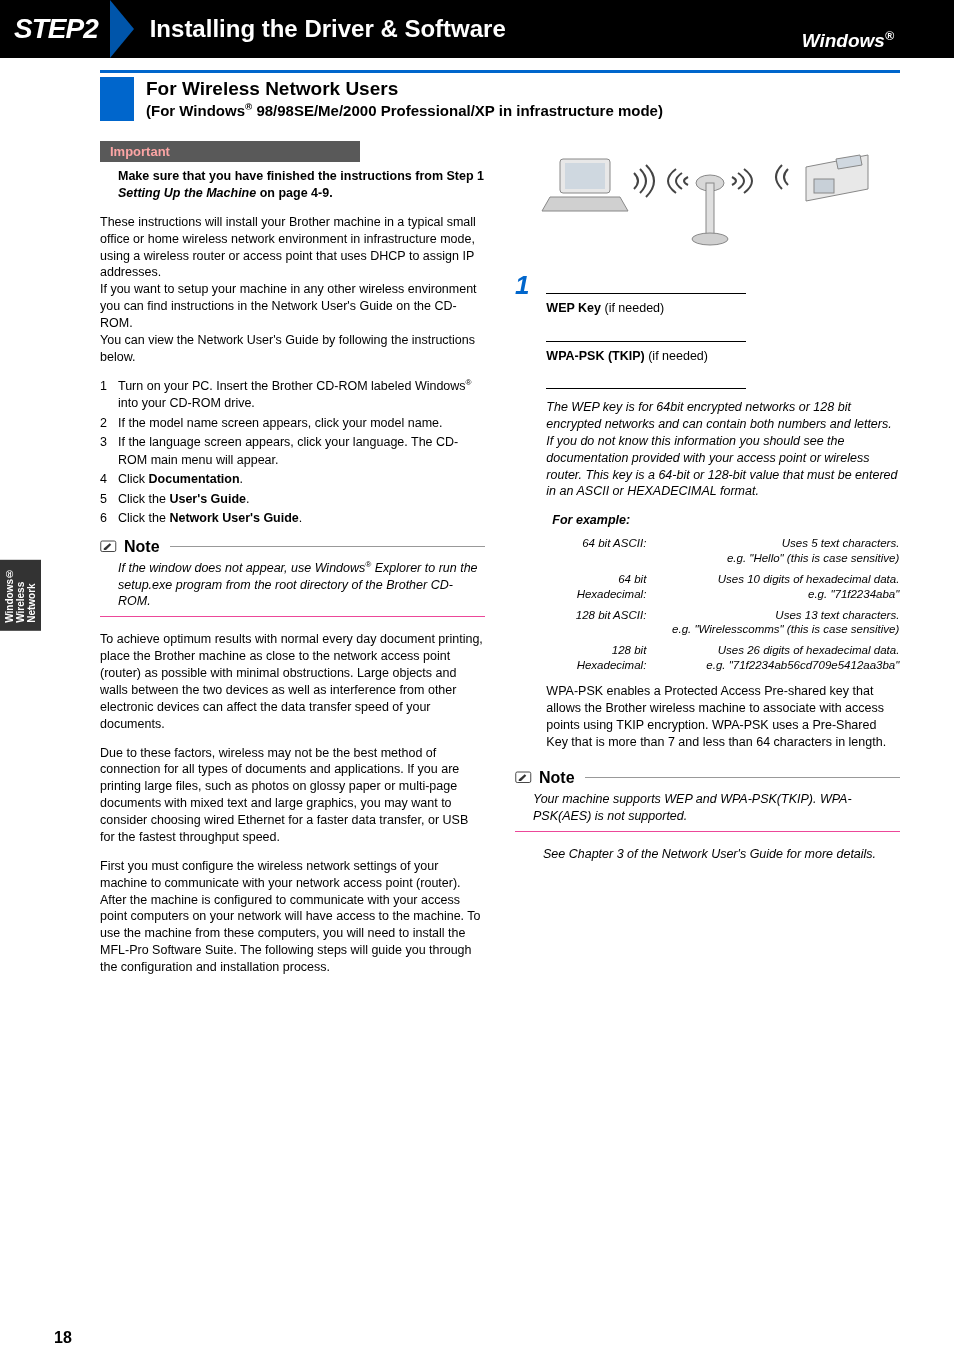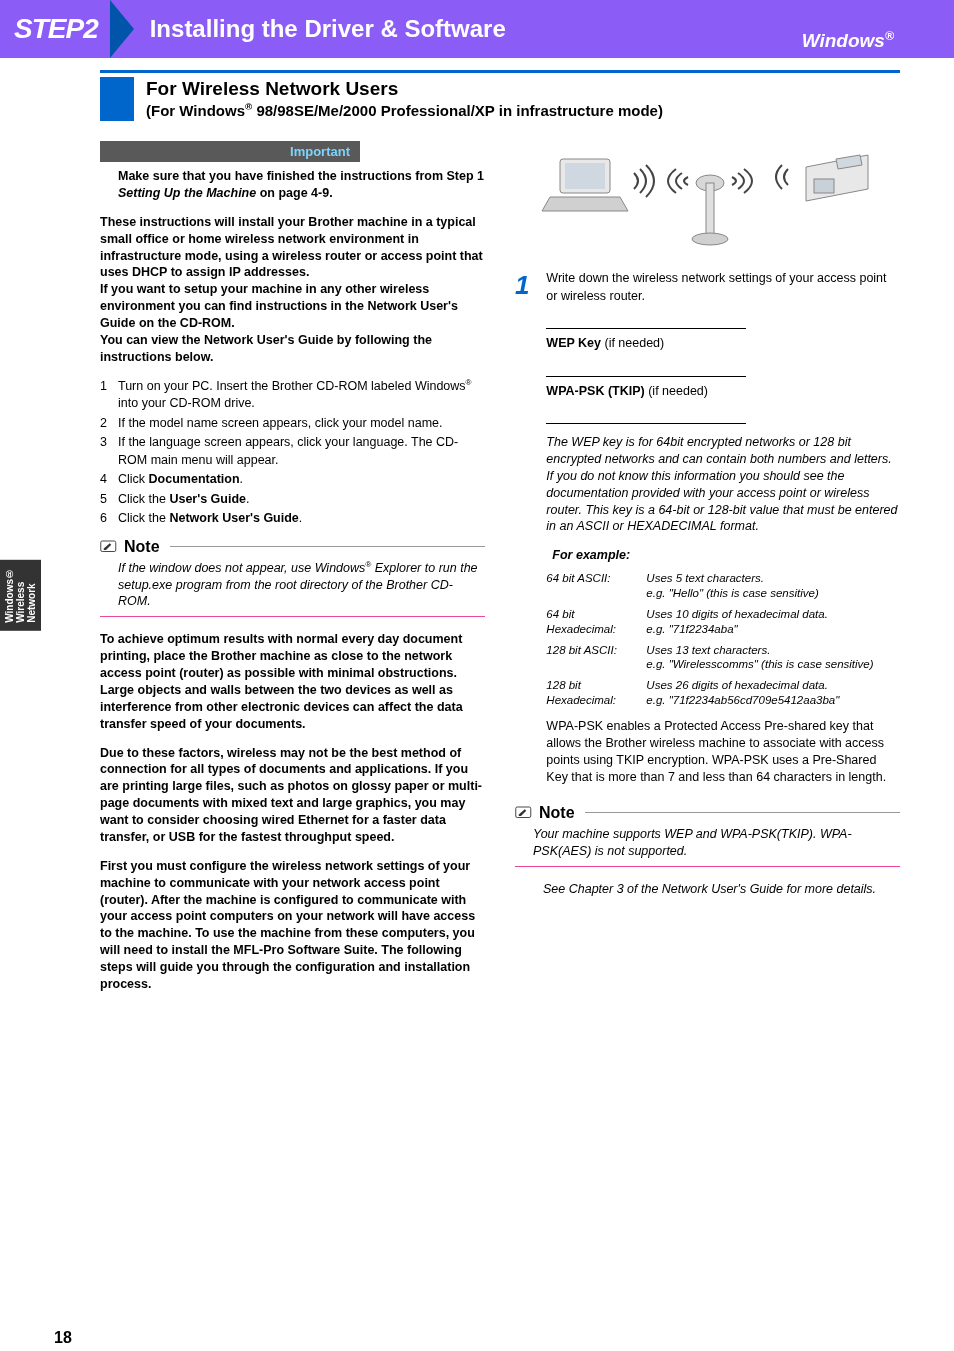--- a/index.html
+++ b/index.html
@@ -1,48 +1,48 @@
 <!DOCTYPE html>
 <html><head>
 <meta charset="utf-8">
 <style>
   * { box-sizing: border-box; margin: 0; padding: 0; }
   body { font-family: Arial, Helvetica, sans-serif; font-size: 12px; color: #000; width: 954px; background: #fff; }
-  .top-banner { background: #8b5cf6; color: #fff; display: flex; align-items: center; height: 58px; position: relative; }
+  .top-banner { background: #000000; color: #fff; display: flex; align-items: center; height: 58px; position: relative; }
   .step2 { font-weight: bold; font-size: 28px; font-style: italic; padding: 0 18px 0 14px; letter-spacing: -1px; }
   .chevron { width: 0; height: 0; border-top: 29px solid transparent; border-bottom: 29px solid transparent; border-left: 24px solid #0055aa; position: relative; left: -6px;}
   .top-title { font-weight: bold; font-size: 24px; margin-left: 10px; }
   .win-label { position: absolute; right: 60px; bottom: 6px; font-weight: bold; font-size: 19px; font-style: italic; }
   .content { padding: 12px 54px 20px 100px; }
   .section-head { display:flex; align-items:flex-start; margin-bottom:20px; border-top: 3px solid #0066cc; padding-top:4px;}
   .blue-square { width: 34px; height: 44px; background:#0066cc; margin-right:12px; flex-shrink:0;}
   .section-title { font-size: 19px; font-weight: bold; line-height:1.3;}
   .section-subtitle { font-size: 15px; font-weight: bold;}
   sup { font-size: 0.65em; vertical-align: super; line-height:0;}
   .two-col { display:flex; gap:30px; }
   .col { flex:1; min-width:0;}
-  .important-box { background:#595959; color:#7dd3fc; font-weight:bold; padding:3px 10px; font-size:13px; width:260px;text-align:right;}
+  .important-box { background:#595959; color:#fca5a5; font-weight:bold; padding:3px 10px; font-size:13px; width:260px;}
   .important-text { font-weight:bold; font-size:12.5px; padding:6px 0 12px 18px; line-height:1.35;}
-  .body-p { font-size:12.5px; line-height:1.35; margin-bottom:12px;font-weight:bold;}
+  .body-p { font-size:12.5px; line-height:1.35; margin-bottom:12px;}
   .num-list { list-style:none; padding-left:0; margin-bottom:10px;}
   .num-list li { display:flex; font-size:12.5px; line-height:1.4; margin-bottom:2px;}
   .num-list li .n { width:18px; flex-shrink:0;}
   .note-head { display:flex; align-items:center; gap:6px; margin:8px 0 2px 0;}
   .note-head .lbl { font-weight:bold; font-size:16px;}
   .note-line { flex:1; height:1px; background:#999; margin-left:4px;}
   .note-body { font-style:italic; font-size:12.5px; padding:2px 0 6px 18px; line-height:1.35; border-bottom:1px solid #ec4899; margin-bottom:14px;}
   .pencil { width:18px; height:14px; }
   .diagram { text-align:center; margin-bottom:16px; }
   .big1 { color:#0066cc; font-size:26px; font-weight:bold; font-style:italic; display:inline-block; width:28px; vertical-align:top;}
   .step-body { display:inline-block; width:calc(100% - 32px); vertical-align:top; font-size:12.5px; line-height:1.4;}
   .blank-line { border-bottom:1px solid #000; height:14px; margin:10px 0 6px 0; width:200px;}
   .wep-info { font-style:italic; font-size:12.5px; line-height:1.35; margin-top:10px;}
   .example-head { font-style:italic; font-weight:bold; margin:12px 0 6px 6px; font-size:12.5px;}
   .ex-table { font-style:italic; font-size:11.5px; line-height:1.3; }
-  .ex-row { display:flex; margin-bottom:6px;}
+  .ex-row { display:flex; margin-bottom:6px;text-align:right;}
   .ex-label { width:100px; flex-shrink:0;}
   .ex-val { flex:1;}
   .wpa-p { font-size:12.5px; line-height:1.35; margin:10px 0 10px 0;}
   .see-more { font-style:italic; font-size:12.5px; line-height:1.35; padding-left:28px; margin-top:10px;}
   .side-tab { position:absolute; left:0; top:560px; background:#333; color:#fff; font-size:10px; font-weight:bold; padding:8px 4px; writing-mode:vertical-rl; transform:rotate(180deg); line-height:1.1;}
   .page-num { position:absolute; left:54px; bottom:4px; font-size:16px;font-weight:bold;}
   .page-wrap { position:relative; min-height:1351px;}
   b { font-weight:bold;}
   i { font-style:italic;}
 </style>
@@ -150,21 +150,20 @@
 
           <path d="M268 26 L330 14 L330 48 L268 60 Z" fill="#e8e8e8" stroke="#888"></path>
           <rect x="276" y="38" width="20" height="14" fill="#c8d0d8" stroke="#888"></rect>
           <path d="M298 18 L322 14 L324 24 L300 28 Z" fill="#d0d8e0" stroke="#888"></path>
         </svg>
       </div>
 
       <div>
         <span class="big1">1</span>
         <div class="step-body">
-          <div>Write down the wireless network settings of your access point or wireless router.</div>
           <div class="blank-line"></div>
           <div><b>WEP Key</b><span> (if needed)</span></div>
           <div class="blank-line"></div>
           <div><b>WPA-PSK (TKIP)</b><span>  (if needed)</span></div>
           <div class="blank-line"></div>
           <div class="wep-info">The WEP key is for 64bit encrypted networks or 128 bit encrypted networks and can contain both numbers and letters. If you do not know this information you should see the documentation provided with your access point or wireless router. This key is a 64-bit or 128-bit value that must be entered in an ASCII or HEXADECIMAL format.</div>
           <div class="example-head">For example:</div>
           <div class="ex-table">
             <div class="ex-row">
                   <div class="ex-label">64 bit ASCII:</div>

